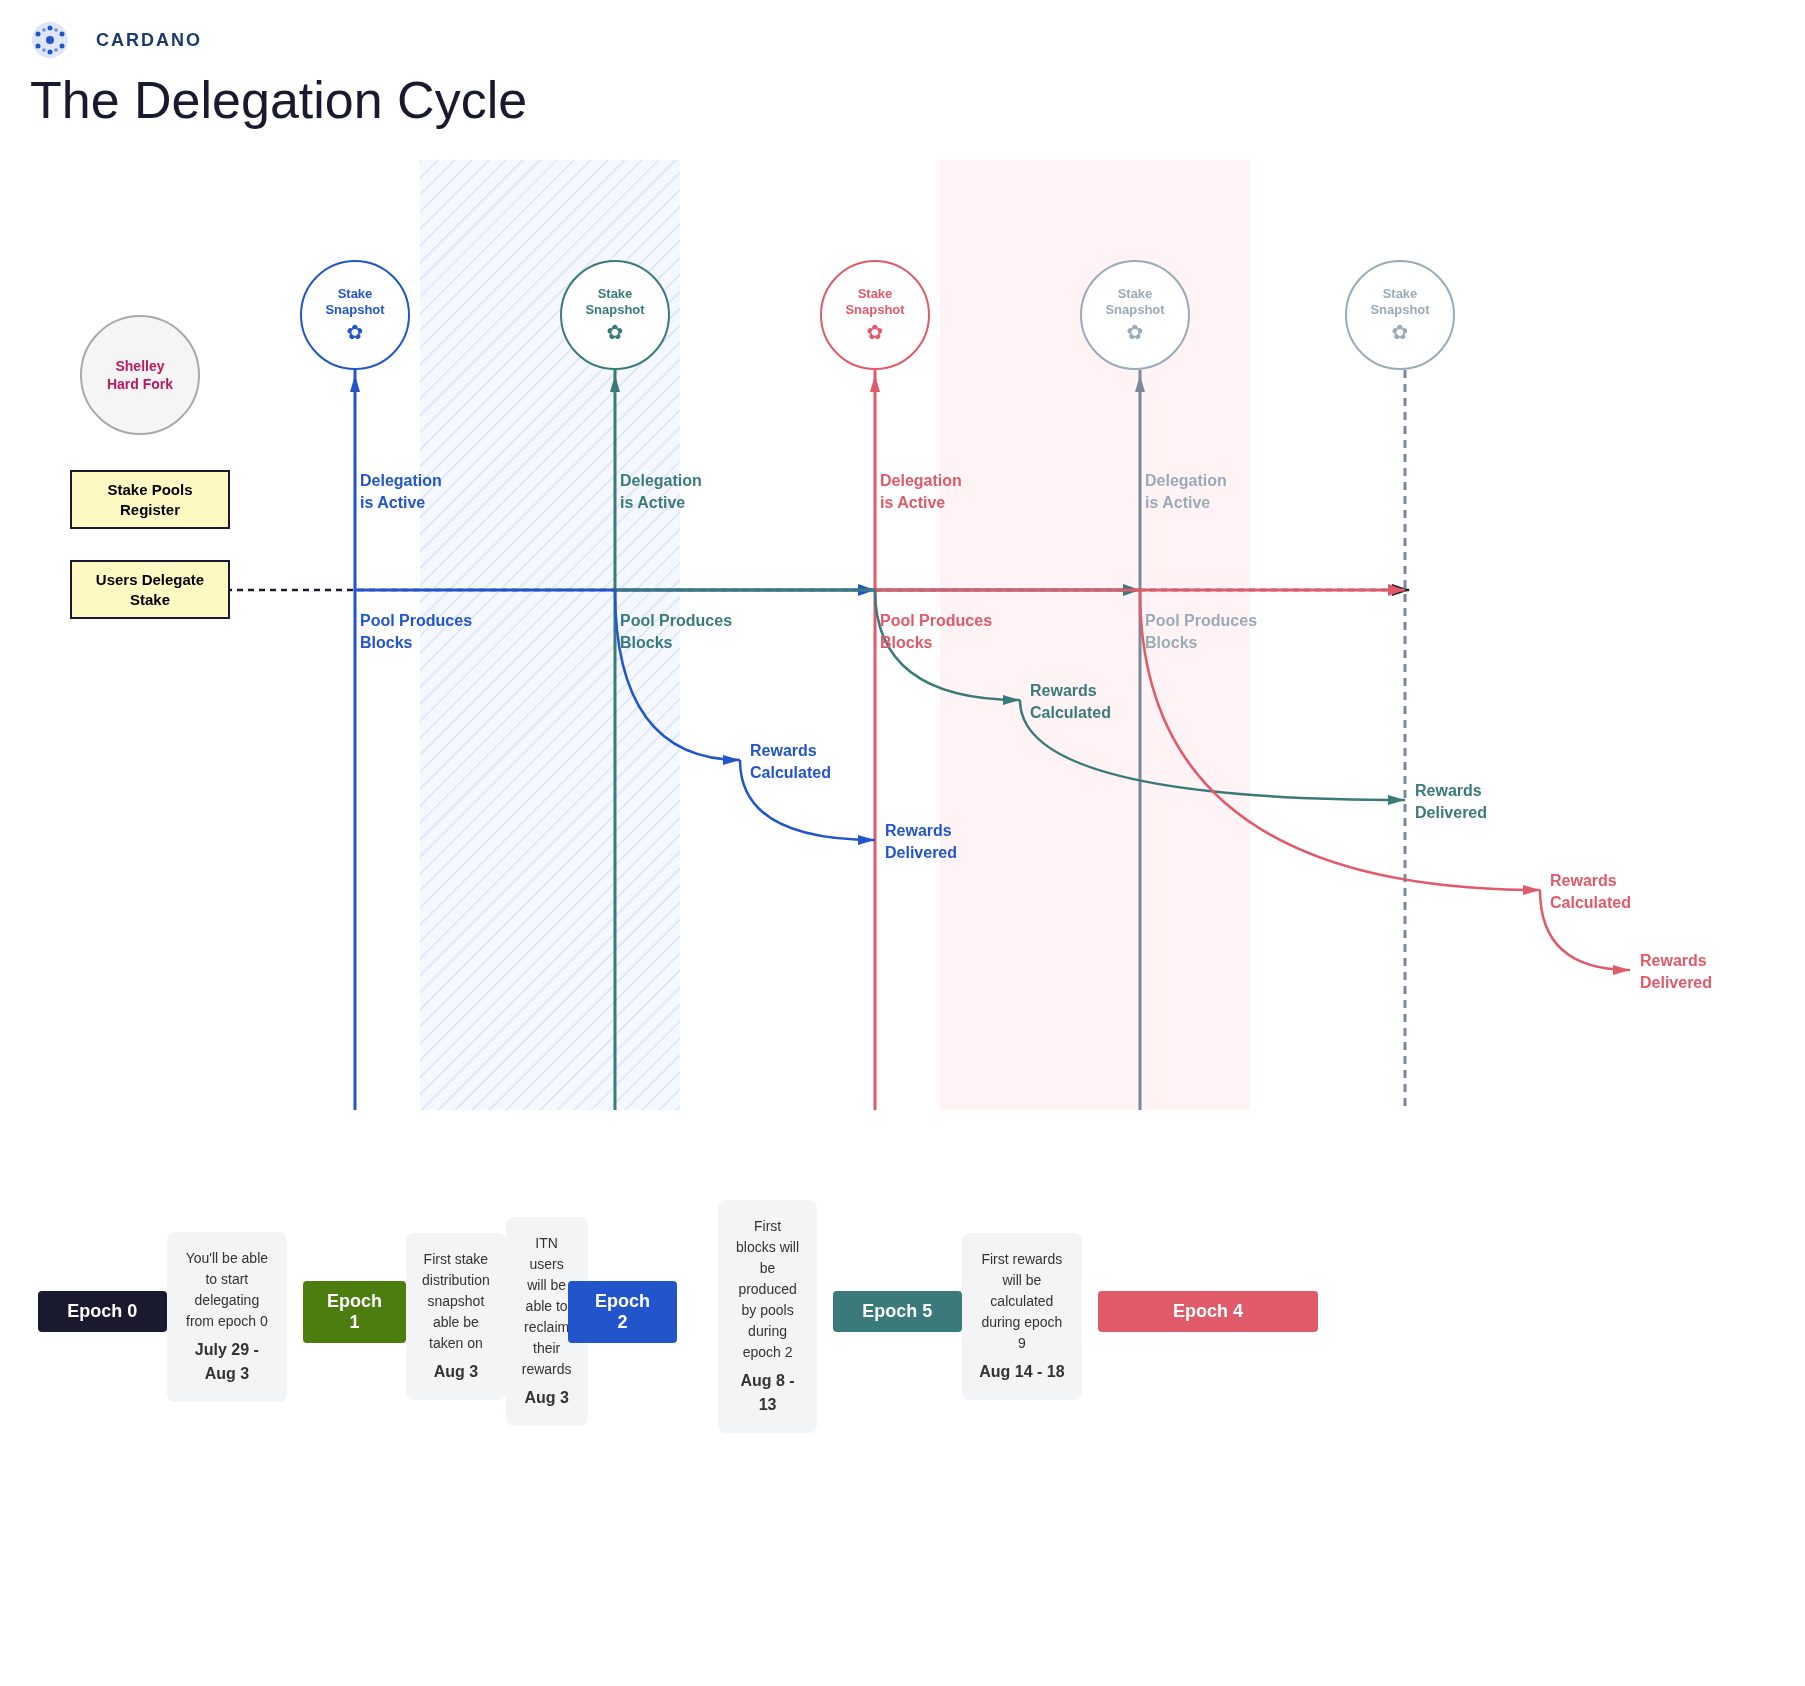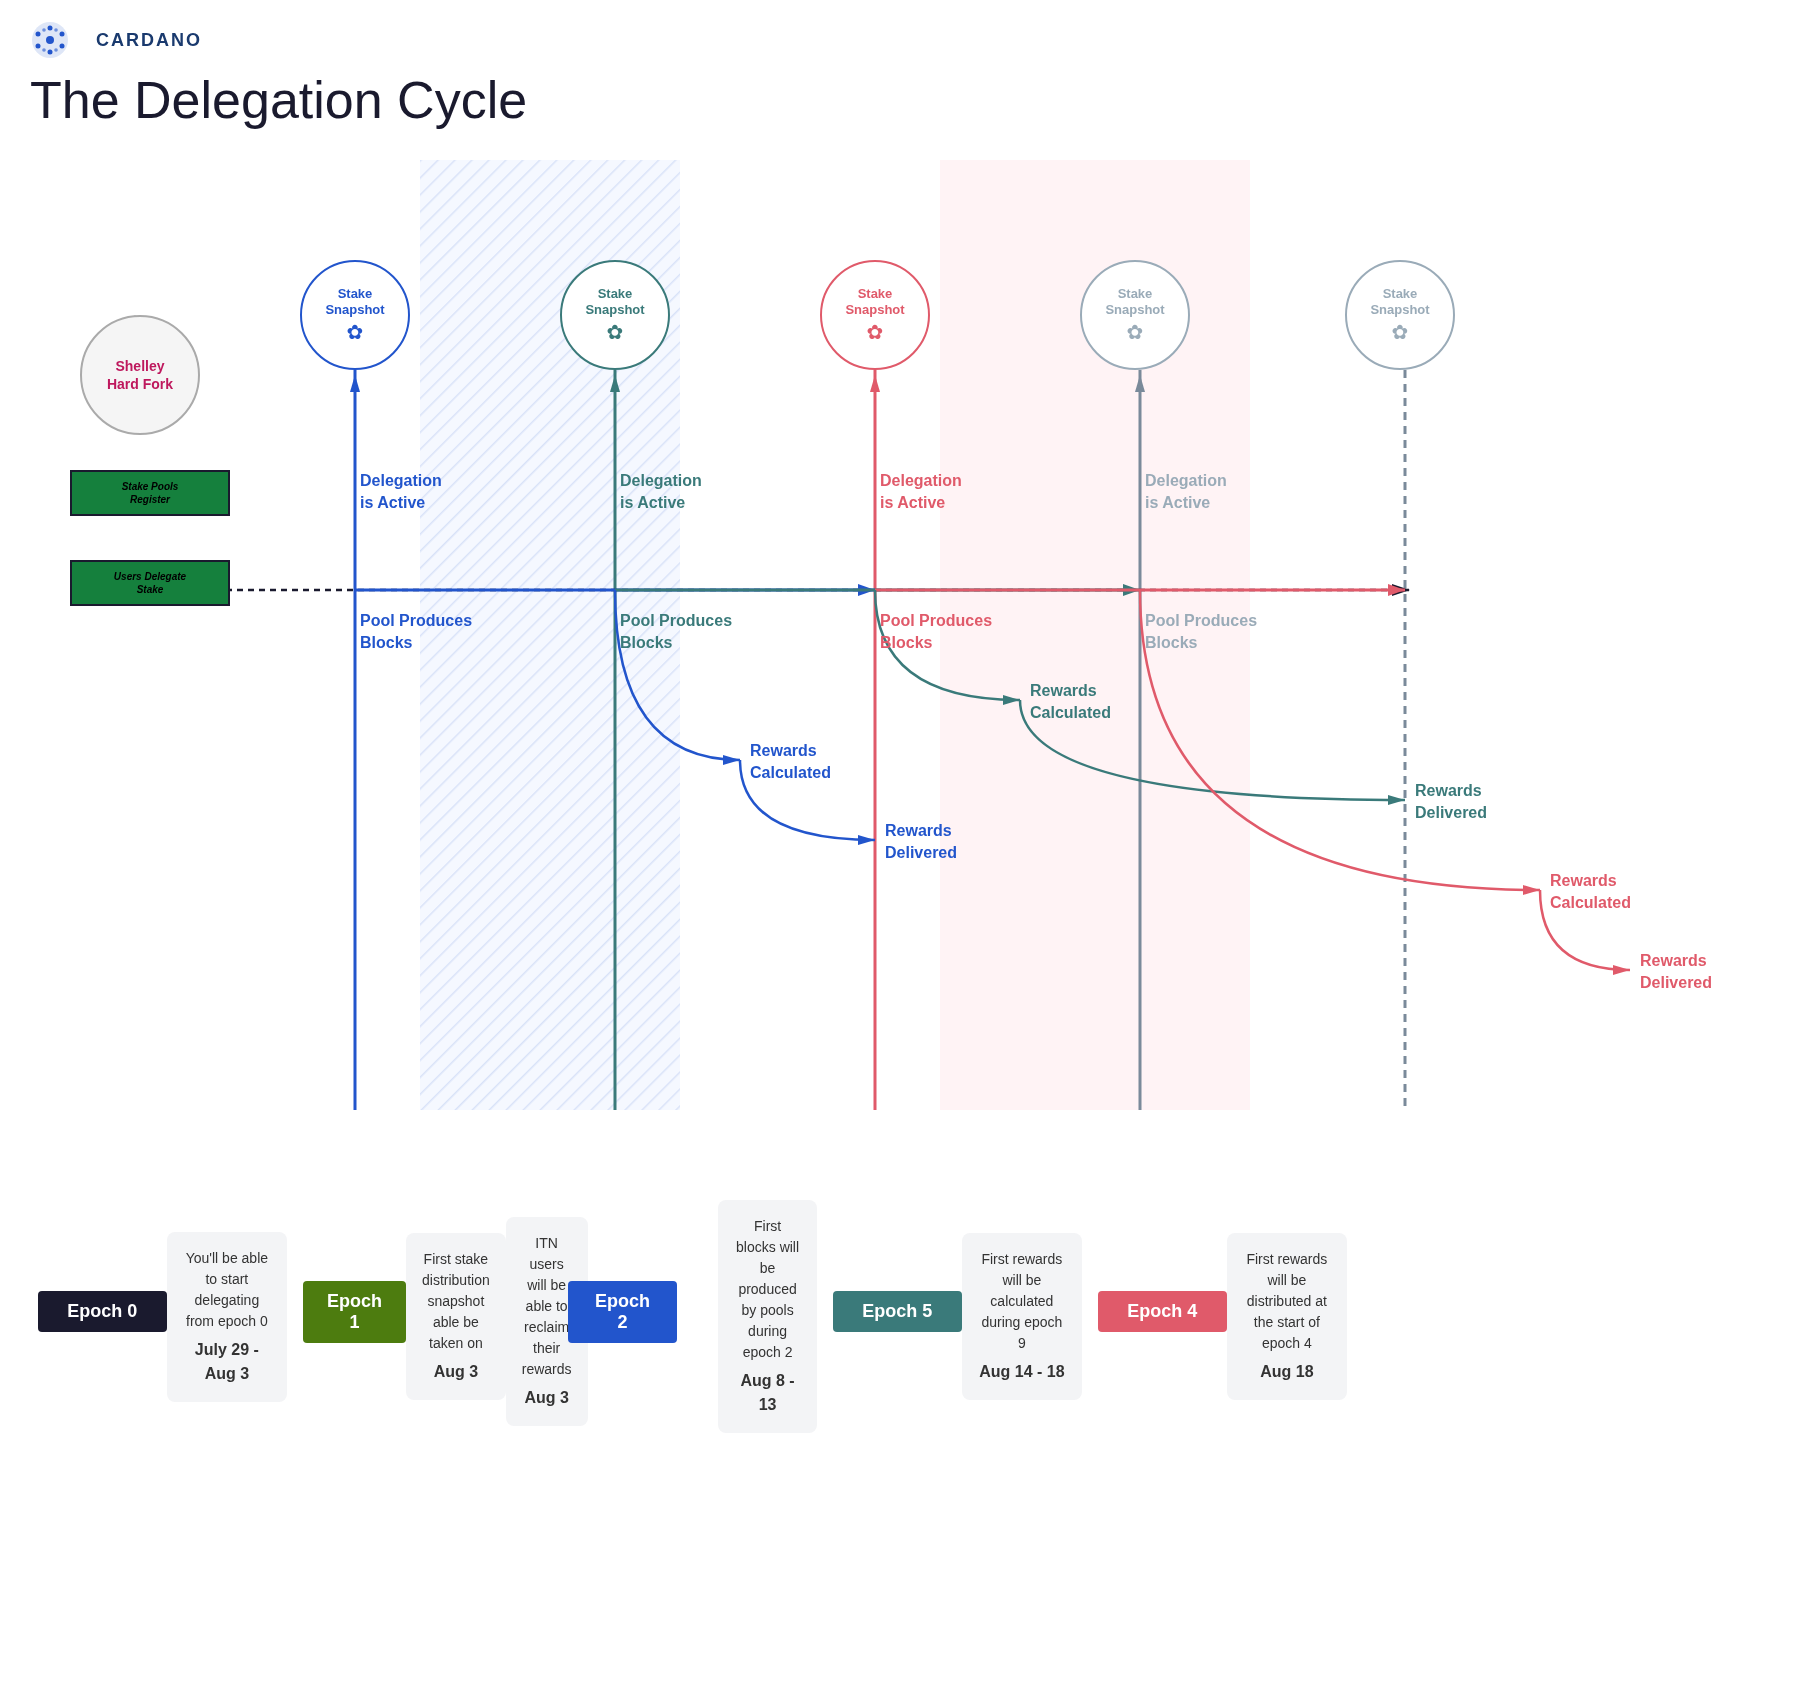--- a/index.html
+++ b/index.html
@@ -67,28 +67,27 @@
       position: absolute;
       font-size: 15px;
       line-height: 1.4;
       z-index: 10;
     }
 
     
     .box {
       position: absolute;
       border: 2.5px solid #1a1a2e;
-      background: #15803d;
+      background: #fef9c3;
       padding: 8px 14px;
-      font-size: 10px;
+      font-size: 15px;
       font-weight: 600;
       text-align: center;
       z-index: 10;
       line-height: 1.3;
-      font-style: italic;
     }
     .epoch-tag {
       padding: 10px 24px;
       font-size: 18px;
       font-weight: 700;
       color: #fff;
       text-align: center;
       border-radius: 4px;
       margin-bottom: 10px;
     }
@@ -344,19 +343,15 @@
   <div class="epoch-col" style="width:265px;padding:0 8px;">
     <div class="epoch-tag" style="background:#3a7a7a;width:220px;">Epoch 5</div>
     <div class="epoch-desc-card" style="width:220px;">
       <span>First rewards will be calculated during epoch 9</span>
       <span class="epoch-date">Aug 14 - 18</span>
     </div>
   </div>
 
   <div class="epoch-col" style="width:265px;padding:0 8px;">
     <div class="epoch-tag" style="background:#e05a6a;width:220px;">Epoch 4</div>
-    <div class="epoch-desc-card" style="width:220px;">
-      <span>First rewards will be distributed at the start of epoch 4</span>
-      <span class="epoch-date">Aug 18</span>
-    </div>
   </div>
 
 </div>
 
 </body></html>

